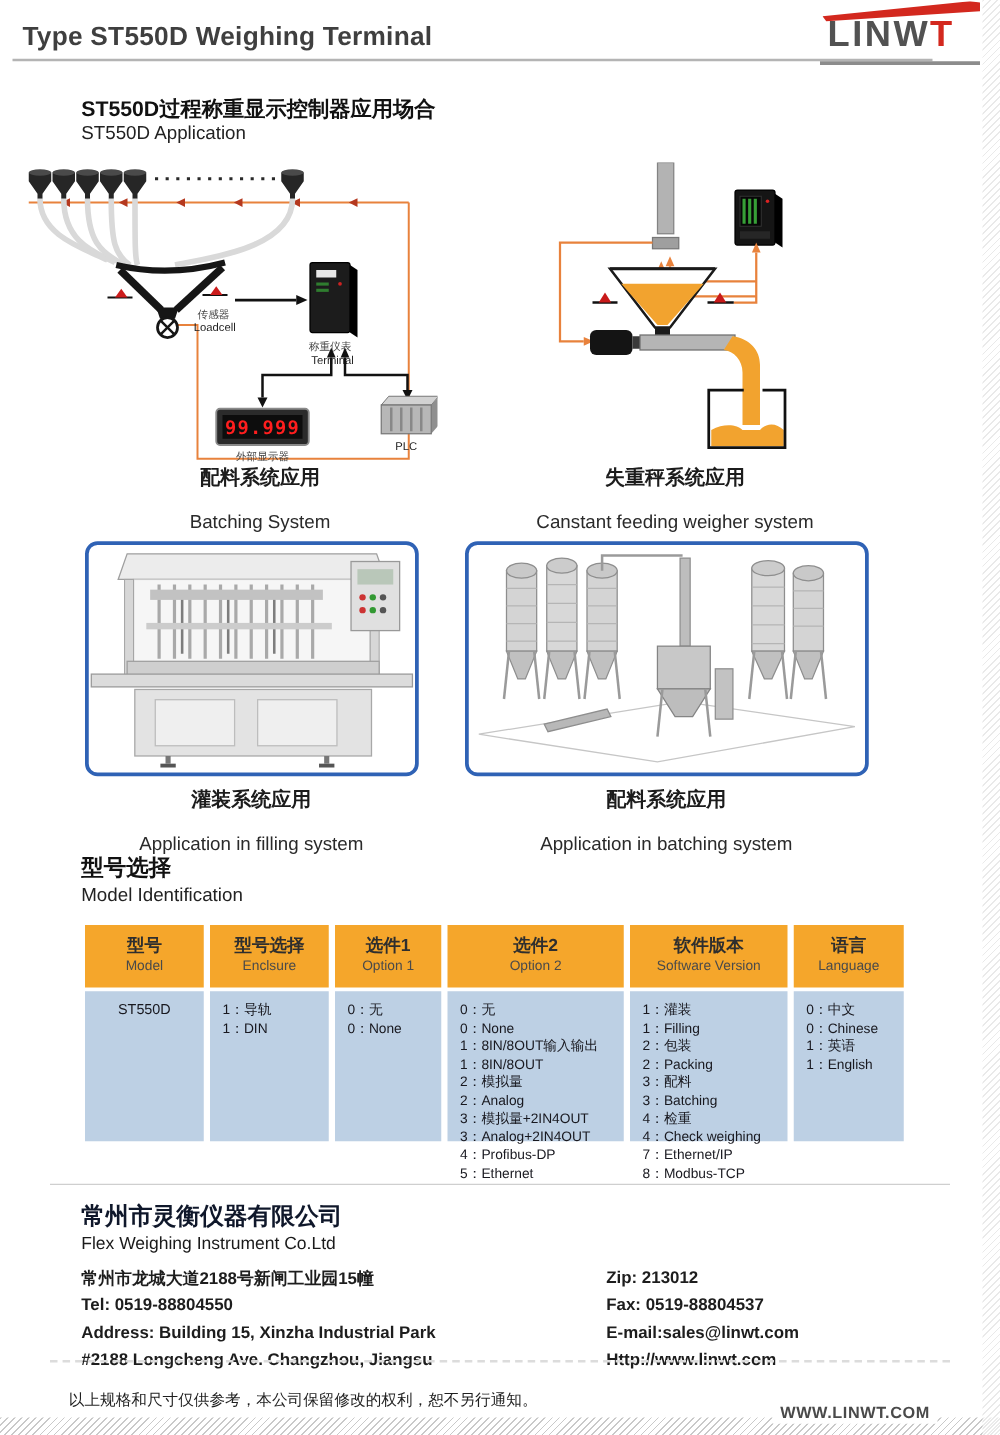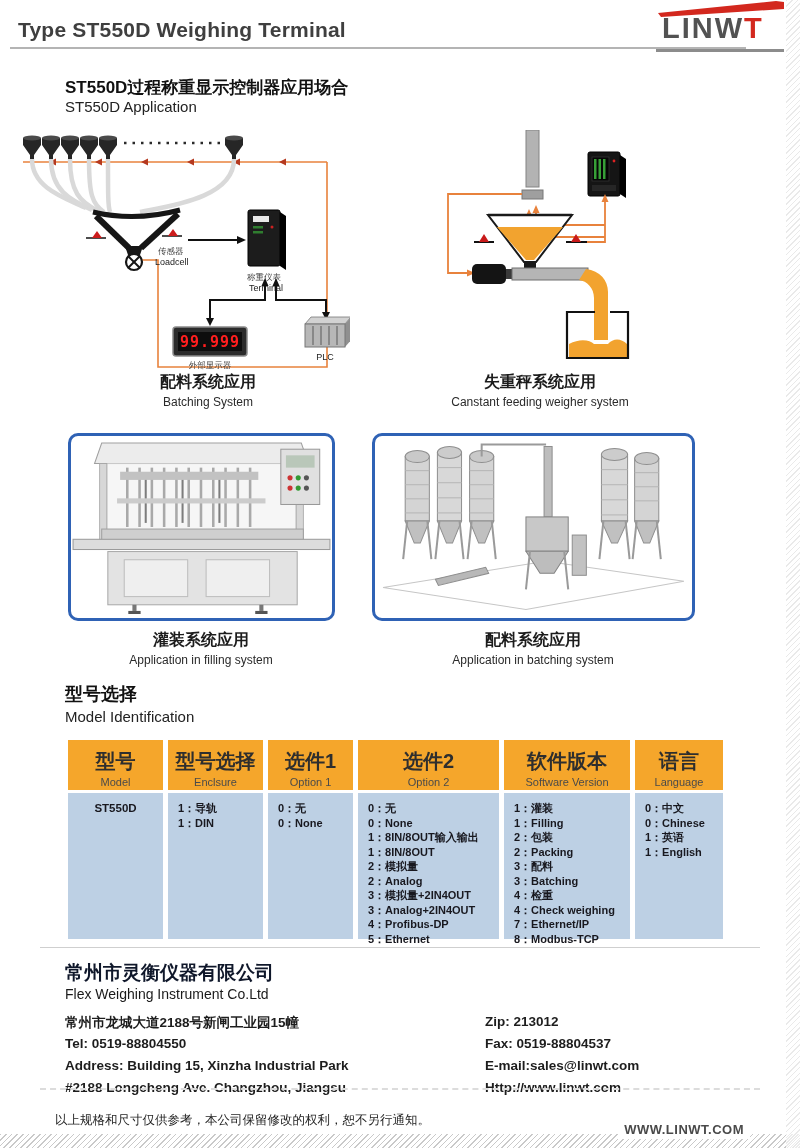--- a/index.html
+++ b/index.html
@@ -15,34 +15,34 @@
   .logo .accent{color:#d3281e;}
   .logo-swoosh{left:658px;top:1px;width:130px;height:17px;}
 
   
   .sec-zh{font-size:17px;font-weight:bold;color:#111;}
   .sec-en{font-size:15px;color:#222;}
 
   
   .cap{width:230px;text-align:center;}
   .cap .zh{font-size:16px;font-weight:bold;color:#1c1c1c;}
-  .cap .en{font-size:12px;color:#2a2a2a;margin-top:2px;text-align:center;}
+  .cap .en{font-size:15px;color:#2a2a2a;margin-top:16px;text-align:center;}
 
   
   .photo-box{border:3px solid #2f62b5;border-radius:10px;background:#fff;box-sizing:border-box;}
 
   
   .model-table{left:68px;top:740px;display:grid;
      grid-template-columns:95px 95px 85px 141px 126px 88px;
      column-gap:5px;row-gap:3px;}
   .th{background:#f5a62b;height:50px;text-align:center;padding-top:8px;box-sizing:border-box;}
-  .th .zh{font-size:20px;font-weight:bold;color:#2e2e2e;display:block;}
+  .th .zh{font-size:14px;font-weight:bold;color:#2e2e2e;display:block;}
   .th .en{font-size:11px;color:#4a4a4a;display:block;margin-top:1px;}
-  .td{background:#bdd0e4;height:146px;box-sizing:border-box;padding:8px 4px 0 10px;
-      font-size:11px;font-weight:bold;color:#18181f;line-height:14.5px;white-space:pre-line;}
+  .td{background:#bdd0e4;height:120px;box-sizing:border-box;padding:8px 4px 0 10px;
+      font-size:11px;font-weight:normal;color:#18181f;line-height:14.5px;white-space:pre-line;}
   .td.center{text-align:center;padding-left:4px;font-size:11.5px;}
 
   
   .foot-div{left:40px;top:947px;width:720px;height:1px;background:#cfcfcf;}
   .company-zh{left:65px;top:960px;font-size:19px;font-weight:bold;color:#0f172a;}
   .company-en{left:65px;top:986px;font-size:14px;font-weight:normal;color:#1a1a1a;}
   .foot-line{font-size:13.5px;font-weight:bold;color:#1d1d1d;}
 
   
   .dash-line{left:40px;top:1088px;width:720px;border-top:2px dashed #dcdcdc;}

